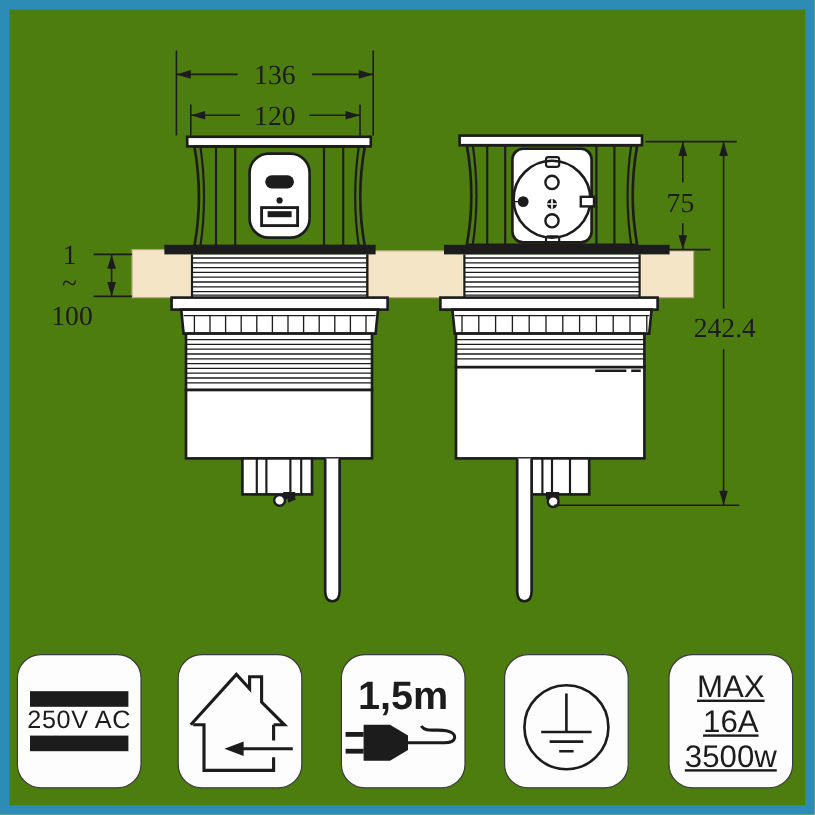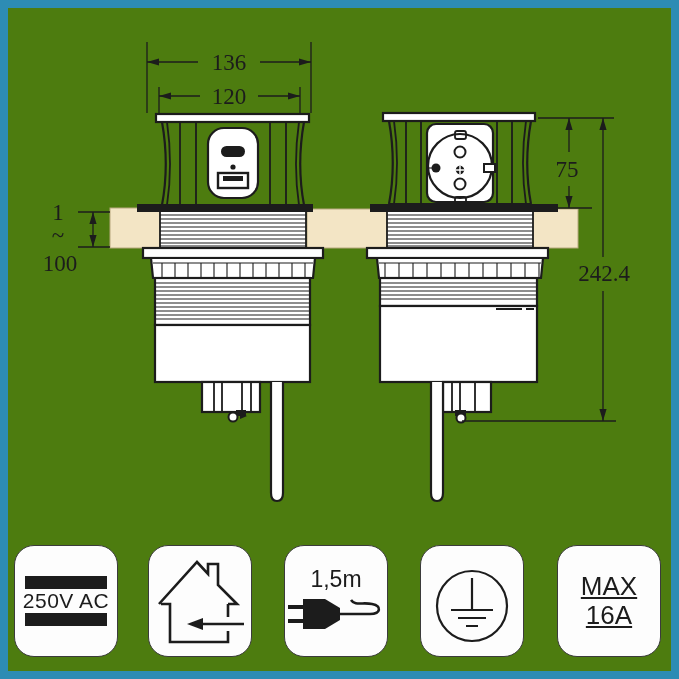--- a/index.html
+++ b/index.html
@@ -17,21 +17,21 @@
   .dimtext{fill:var(--line,#1c1c1c);font-family:"Liberation Serif","DejaVu Serif",serif;font-size:23px;}
 
   
   .badge{position:absolute;top:545px;width:104px;height:112px;box-sizing:border-box;
          border:1.7px solid var(--badge-border,#3b3b3b);border-radius:20px;
          background:var(--badge-bg,#fdfdfd);display:flex;flex-direction:column;
          align-items:center;justify-content:center;color:var(--line,#1c1c1c);}
   .badge .bar{width:82px;height:13px;background:var(--line,#1c1c1c);}
   .badge-voltage{justify-content:center;padding:15px 0;}
   .badge-text{font-size:21px;font-weight:500;letter-spacing:.5px;white-space:nowrap;}
-  .badge-text-lg{font-size:23px;font-weight:400;line-height:1;margin:4px 0 2px 0;}
+  .badge-text-lg{font-size:33px;font-weight:700;line-height:1;margin:4px 0 2px 0;}
   .badge-maxline{font-size:26px;font-weight:500;line-height:29px;text-align:center;text-decoration:underline;}
 </style>
 </head>
 <body>
 
 <div class="page">
   <div class="frame"></div>
 
   <svg class="diagram" width="679" height="540" viewBox="0 0 679 540">
 
@@ -218,16 +218,17 @@
     <div class="badge" style="left:420px">
       <svg width="104" height="110" viewBox="0 0 104 110">
         <circle class="ln" stroke-width="2.2" cx="52" cy="60" r="35"></circle>
         <path class="ln" stroke-width="2.2" d="M52,32 V64 M31,64 H73 M38,72 H66 M46,80 H58"></path>
       </svg>
     </div>
 
     <div class="badge" style="left:557px">
       <div class="badge-maxline">MAX</div>
       <div class="badge-maxline">16A</div>
+      <div class="badge-maxline">3500w</div>
     </div>
 
   </div>
 </div>
 
 </body></html>

